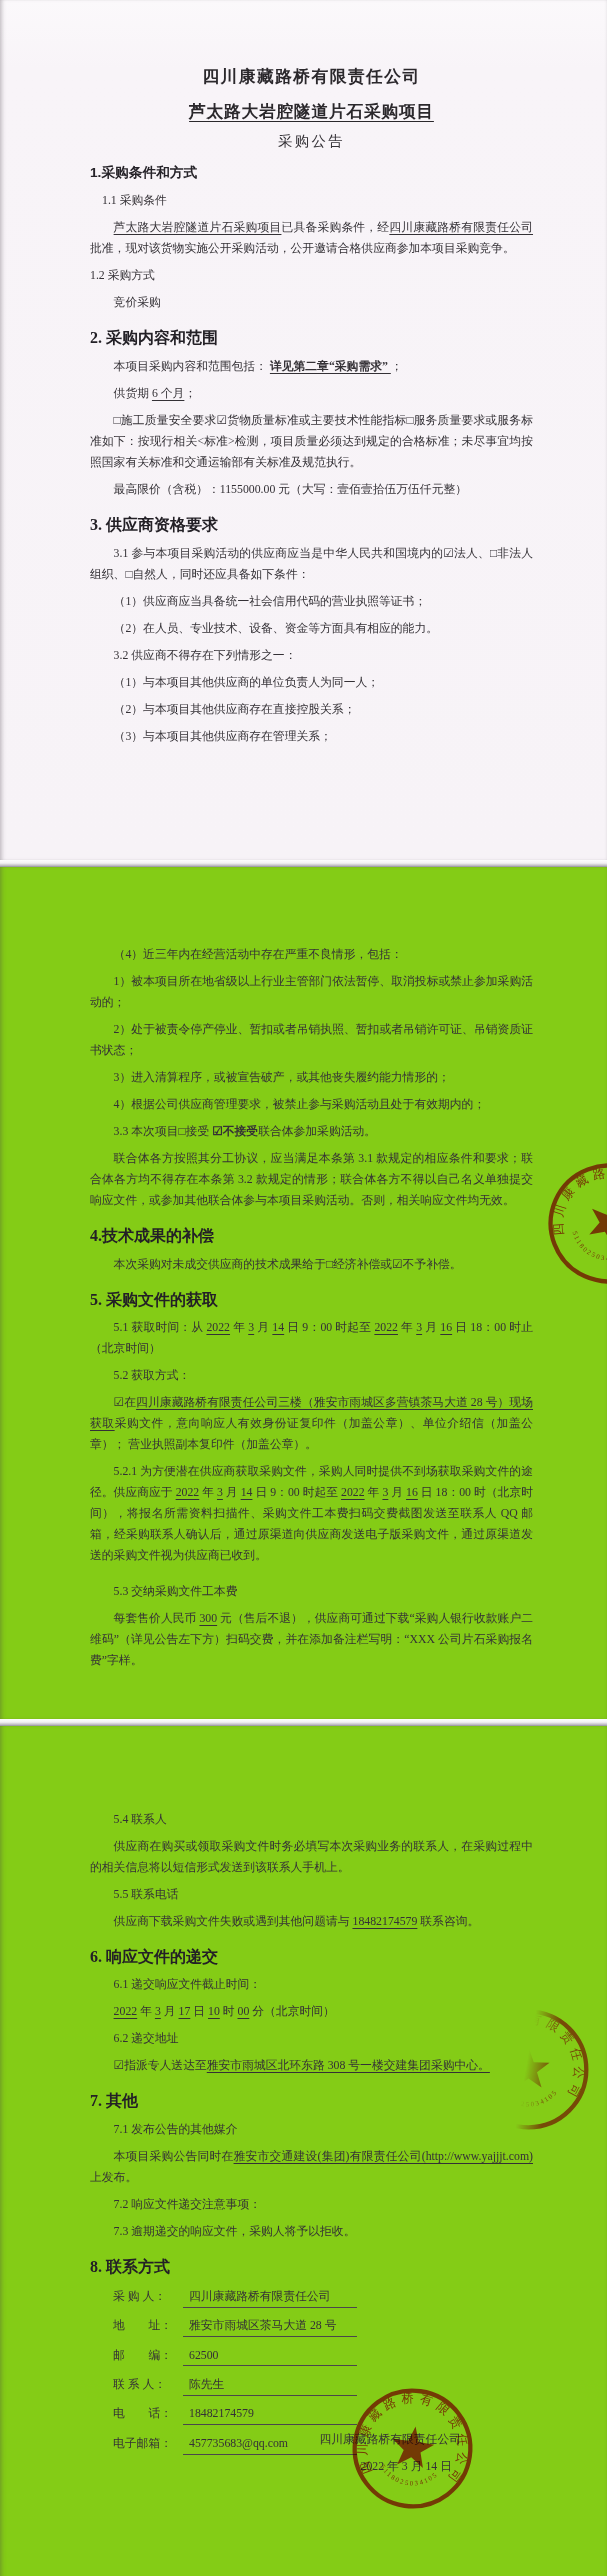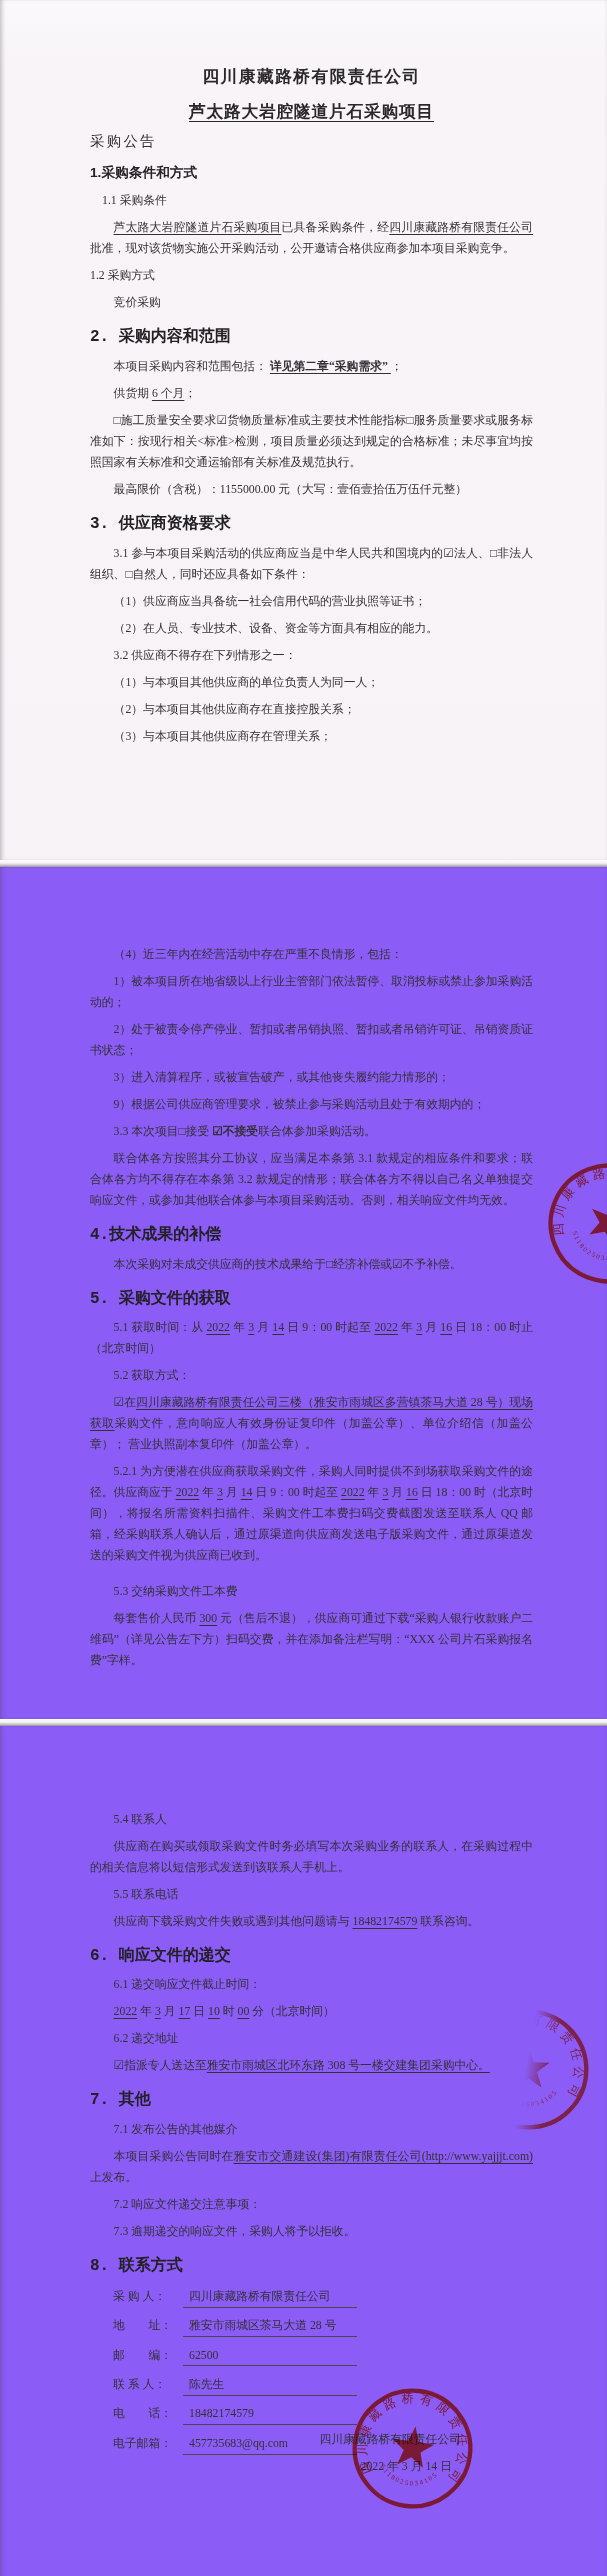--- a/index.html
+++ b/index.html
@@ -1,31 +1,31 @@
 <!DOCTYPE html>
 <html style="font-size:12px"><head>
 <meta charset="utf-8">
 <style>
   html,body{margin:0;padding:0;background:#ececef;}
   .doc{position:relative;width:607px;height:2576px;margin:0 auto;overflow:hidden;
        font-family:"Liberation Serif","DejaVu Serif",serif;color:#343136;}
-  .page{position:relative;box-sizing:border-box;width:607px;background:#8b5cf6;
+  .page{position:relative;box-sizing:border-box;width:607px;background:#84cc16;
         padding-left:90px;padding-right:74px;overflow:hidden;
         box-shadow:inset 3.8px 0 4.6px -2.3px rgba(70,60,70,.35), inset -1.5px 0 3px -1.5px rgba(70,60,70,.15);}
   .page1{height:860px;padding-top:65px;background:linear-gradient(180deg,#fbf9fb 0%,#f8f4f8 8%,#f7f3f7 100%);}
   .page2{height:852px;padding-top:71px;}
   .page3{height:858px;padding-top:77px;}
   .pagebreak{height:6.8px;background:linear-gradient(180deg,#fdfdfe 0%,#f2f1f3 45%,#b7b4bb 85%,#908d95 100%);}
   .t1{font-size:16.7px;font-weight:bold;text-align:center;line-height:24px;letter-spacing:1.5px;color:#2b282c;}
   .t2{font-size:16.7px;font-weight:bold;text-align:center;line-height:24px;margin-top:10.6px;letter-spacing:0.8px;color:#2b282c;}
   .t2 span{text-decoration:underline;text-underline-offset:3.8px;text-decoration-thickness:1.1px;}
-  .t3{font-size:14.4px;text-align:left;line-height:21px;margin-top:7.6px;letter-spacing:2.3px;}
+  .t3{font-size:14.4px;text-align:center;line-height:21px;margin-top:7.6px;letter-spacing:2.3px;}
   .h1{font-family:Liberation Sans, sans-serif;font-size:13.7px;font-weight:bold;
       line-height:20px;margin-top:10.6px;color:#262329;}
-  .h2{font-family:Liberation Mono, monospace;font-size:16px;font-weight:bold;
+  .h2{font-family:Liberation Serif, serif;font-size:16px;font-weight:bold;
       line-height:23px;margin-top:13px;margin-bottom:6.8px;color:#232026;}
   .p{font-size:11.8px;line-height:21px;text-align:justify;margin:6px 0;}
   .ind{text-indent:2em;font-family:Liberation Serif, serif;}
   .sub{margin-top:7.6px;margin-left:12px;}
   .gap{margin-top:15px;}
   .u{text-decoration:underline;text-underline-offset:3px;text-decoration-thickness:0.8px;}
   .b{font-weight:bold;}
   .frow{font-size:11.8px;line-height:20px;margin:7.6px 0;padding-left:23px;}
   .flabel{display:inline-block;width:70px;}
   .fval{display:inline-block;min-width:163px;border-bottom:0.8px solid #4a464c;padding:0 4.6px 0.8px 6px;}
@@ -71,21 +71,21 @@
     <p class="p ind">（3）与本项目其他供应商存在管理关系；</p>
   </div>
 
   <div class="pagebreak"></div>
 
   <div class="page page2">
     <p class="p ind">（4）近三年内在经营活动中存在严重不良情形，包括：</p>
     <p class="p ind">1）被本项目所在地省级以上行业主管部门依法暂停、取消投标或禁止参加采购活动的；</p>
     <p class="p ind">2）处于被责令停产停业、暂扣或者吊销执照、暂扣或者吊销许可证、吊销资质证书状态；</p>
     <p class="p ind">3）进入清算程序，或被宣告破产，或其他丧失履约能力情形的；</p>
-    <p class="p ind">9）根据公司供应商管理要求，被禁止参与采购活动且处于有效期内的；</p>
+    <p class="p ind">4）根据公司供应商管理要求，被禁止参与采购活动且处于有效期内的；</p>
     <p class="p ind"><span>3.3 本次项目□接受 </span><span class="b">☑不接受</span><span>联合体参加采购活动。</span></p>
     <p class="p ind">联合体各方按照其分工协议，应当满足本条第 3.1 款规定的相应条件和要求；联合体各方均不得存在本条第 3.2 款规定的情形；联合体各方不得以自己名义单独提交响应文件，或参加其他联合体参与本项目采购活动。否则，相关响应文件均无效。</p>
 
     <div class="h2">4.技术成果的补偿</div>
     <p class="p ind">本次采购对未成交供应商的技术成果给于□经济补偿或☑不予补偿。</p>
 
     <div class="h2">5. 采购文件的获取</div>
     <p class="p ind"><span>5.1 获取时间：从 </span><span class="u">2022</span><span> 年 </span><span class="u">3</span><span> 月 </span><span class="u">14</span><span> 日 9：00 时起至 </span><span class="u">2022</span><span> 年 </span><span class="u">3</span><span> 月 </span><span class="u">16</span><span> 日 18：00 时止（北京时间）</span></p>
     <p class="p ind">5.2 获取方式：</p>
     <p class="p ind"><span>☑在</span><span class="u">四川康藏路桥有限责任公司三楼（雅安市雨城区多营镇茶马大道 28 号）现场获取</span><span>采购文件，意向响应人有效身份证复印件（加盖公章）、单位介绍信（加盖公章）； 营业执照副本复印件（加盖公章）。</span></p>

